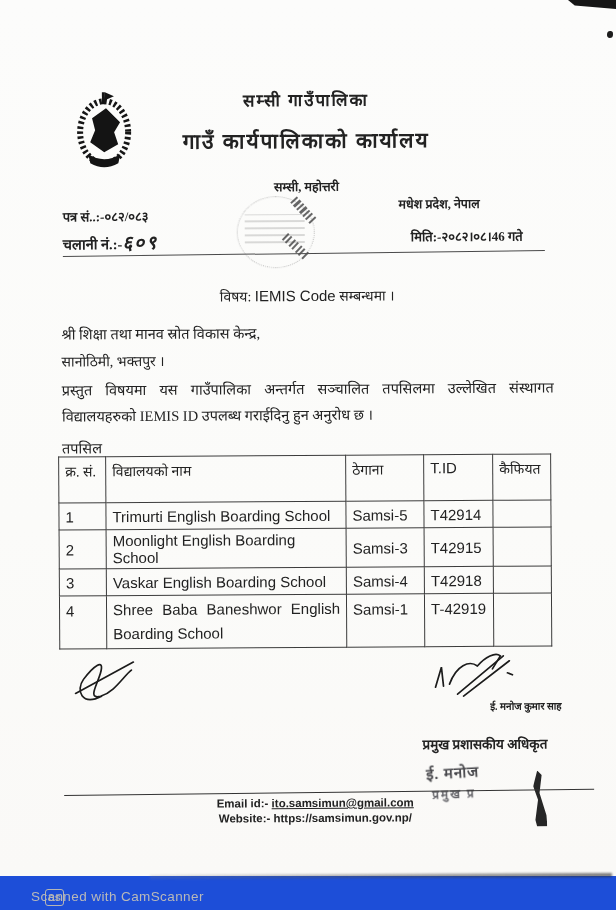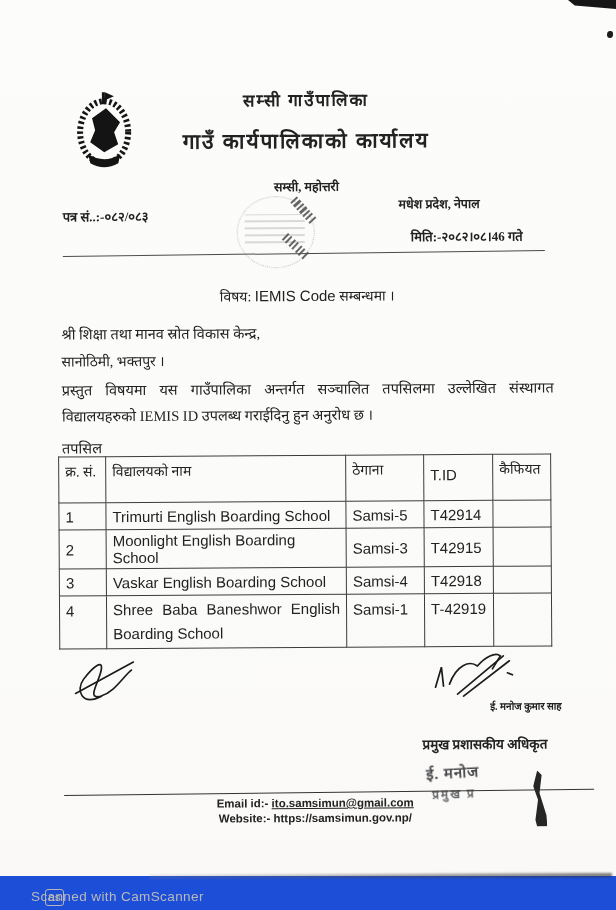--- a/index.html
+++ b/index.html
@@ -42,21 +42,21 @@
   .recipient2{left:62px;top:350px;font-size:14px;}
   .bodytext{left:62px;top:376px;width:492px;font-size:14.5px;line-height:1.8;text-align:justify;}
   .tapasil{left:62px;top:430px;font-size:14.5px;margin-top:6px;}
 
   
   .schools{left:58px;top:455px;}
   table{border-collapse:collapse;table-layout:fixed;width:492px;}
   td,th{border:1.6px solid #3c3c3c;padding:2px 6px;vertical-align:middle;
         font-family:"Liberation Sans", sans-serif;font-size:15px;font-weight:normal;text-align:left;}
   th{font-family:"Liberation Serif", serif;font-size:14px;vertical-align:top;padding-top:4px;}
-  th.lat{font-family:"Liberation Sans", sans-serif;font-size:15px;padding-top:11px;}
+  th.lat{font-family:"Liberation Sans", sans-serif;font-size:15px;padding-top:4px;}
   tr.hdr{height:46px;}
   tr.r{height:27px;}
   tr.r2{height:48px;}
   .justify{text-align:justify;text-align-last:left;line-height:1.6;}
 
   
   .sig-name{left:410px;top:700px;width:150px;text-align:right;font-size:10px;font-weight:bold;}
   .sig-desig{left:398px;top:736px;width:170px;text-align:center;font-size:13.5px;font-weight:bold;}
   .stamp1{left:424px;top:763px;font-size:15px;font-weight:bold;color:#35353a;letter-spacing:1px;
           filter:blur(.5px);transform:rotate(-3deg);opacity:.9;}
@@ -103,20 +103,23 @@
         </svg>
       </div>
 
       <div class="abs org-title dev">सम्सी गाउँपालिका</div>
       <div class="abs org-office dev">गाउँ कार्यपालिकाको कार्यालय</div>
       <div class="abs org-place dev">सम्सी, महोत्तरी</div>
       <div class="abs org-province dev">मधेश प्रदेश, नेपाल</div>
 
       <div class="abs meta-letterno dev">
         <span>पत्र सं..:-</span><span>०८२/०८३</span>
+      </div>
+      <div class="abs meta-dispatch dev">
+        <span>चलानी नं.:-</span><span class="hand">६०९</span>
       </div>
       <div class="abs meta-date dev">मिति:-२०८२।०८।46 गते</div>
 
       <div class="abs rule-top"></div>
 
       <div class="abs wm-circle"></div>
       <div class="abs wm-text"></div>
       <div class="abs wm-bar wm-bar1"></div>
       <div class="abs wm-bar wm-bar2"></div>
 

